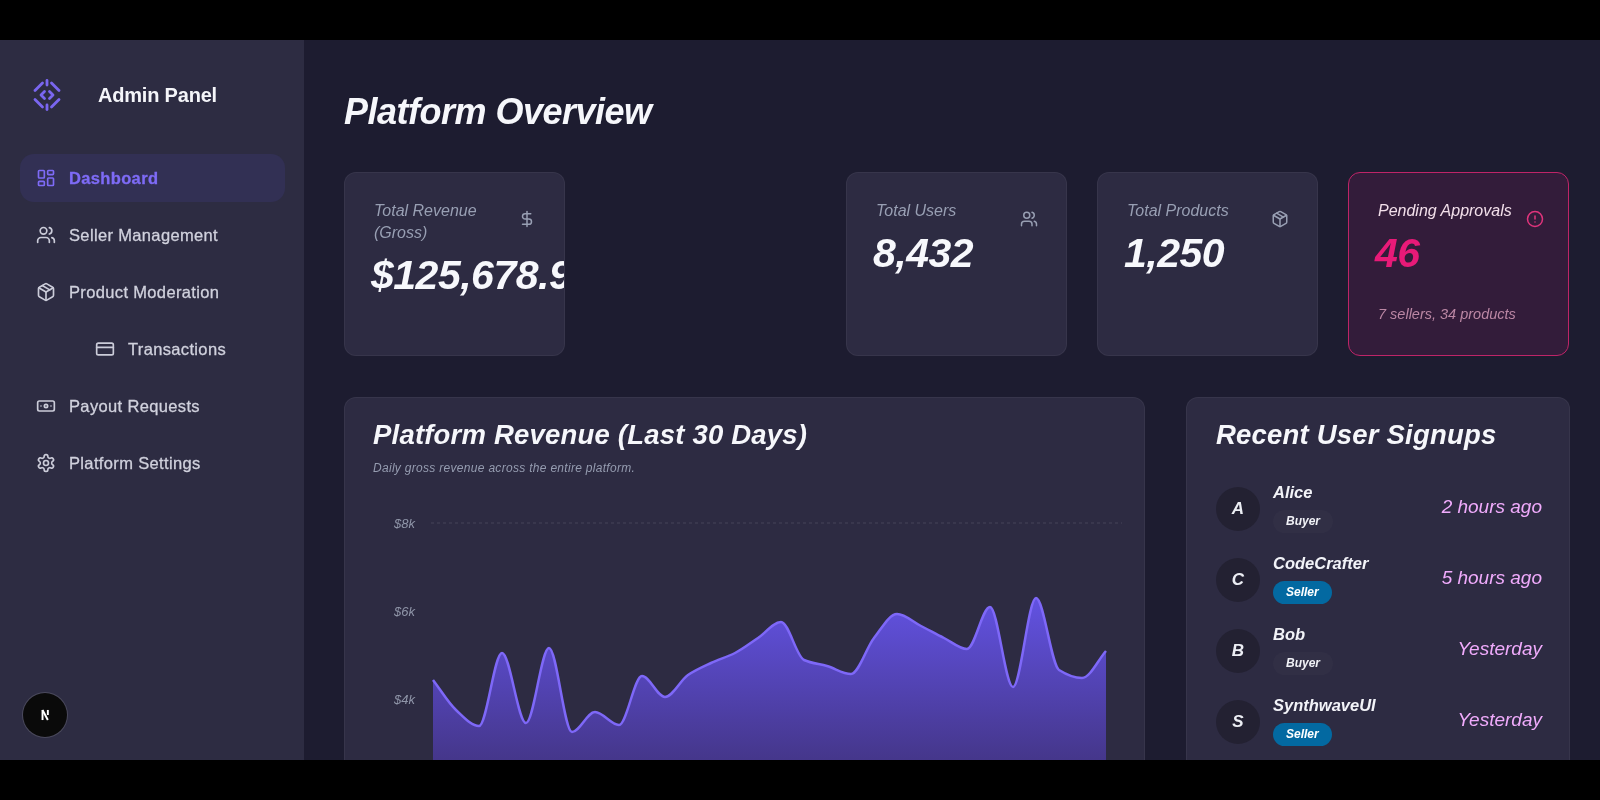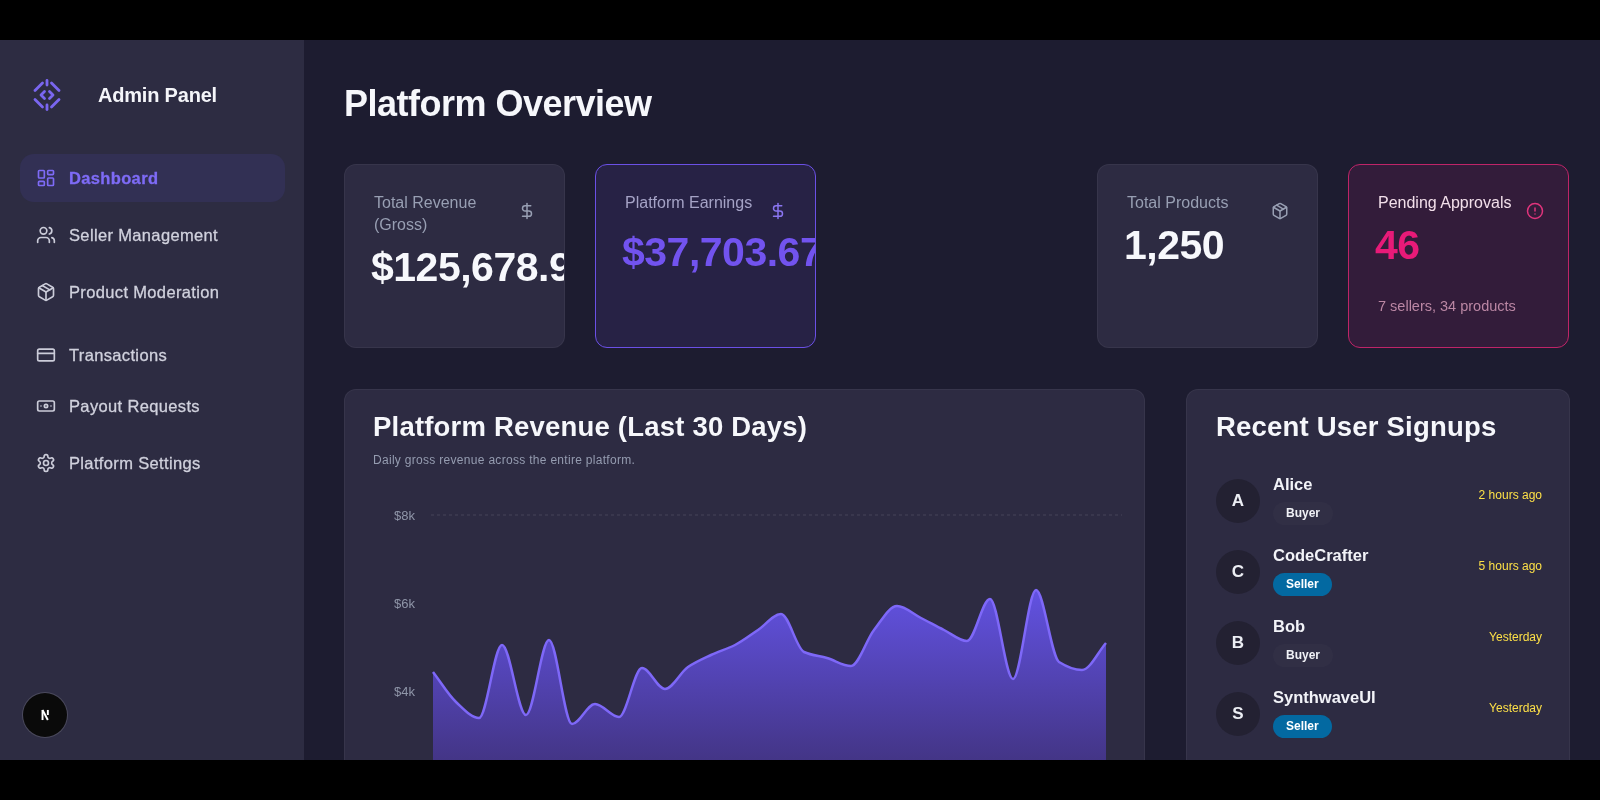--- a/index.html
+++ b/index.html
@@ -12,21 +12,21 @@
 #logo { position:absolute; left:30px; top:38px; display:flex; align-items:center;gap:20px; }
 #logo svg { width:34px; height:34px; }
 #logo span { margin-left:14px; font-size:20px; font-weight:bold; color:#f4f5f9; letter-spacing:-0.2px; }
 .nav { position:absolute; left:20px; width:265px; height:48px; border-radius:14px;
   display:flex; align-items:center; color:#d0d1dd; font-size:16.5px; letter-spacing:0.35px; }
 .nav svg { width:20px; height:20px; margin-left:16px; stroke:#cbccd9; }
 .nav span { margin-left:13px; -webkit-text-stroke:0.3px currentColor; }
 .nav.act { background:#323054; color:#7e6bf6; font-weight:bold; }
 .nav.act svg { stroke:#7e6bf6; }
 
-#main { position:absolute; left:304px; top:4px; width:1296px; height:564px; }
+#main { position:absolute; left:304px; top:12px; width:1296px; height:564px;font-style:italic; }
 h1 { position:absolute; left:40px; top:42px; font-size:36px; font-weight:bold;
   color:#f6f7fb; letter-spacing:-0.5px; line-height:1; }
 .card { position:absolute; background:#2d2b42; border:1px solid rgba(255,255,255,0.05);
   border-radius:12px; overflow:hidden; }
 
 .stat { top:120px; width:221px; height:184px; }
 .stat .ttl { position:absolute; left:29px; top:27px; font-size:16px; color:#989fb3;
   line-height:22px; width:150px; }
 .stat .ico { position:absolute; right:28px; top:37px; }
 .stat .ico svg { width:18px; height:18px; stroke:#989fb3; }
@@ -41,21 +41,21 @@
 #listcard h2 { position:absolute; left:29px; top:21px; font-size:27.5px; letter-spacing:0.2px; }
 .row { position:absolute; left:29px; width:326px; height:48px; }
 .row .av { position:absolute; left:0; top:0; width:44px; height:44px; border-radius:50%;
   background:#232132; color:#eceef4; font-size:17px; display:flex; align-items:center;
   justify-content:center; font-weight:bold; }
 .row .nm { position:absolute; left:57px; top:-4px; font-size:16.5px; font-weight:bold; color:#f2f3f8; }
 .row .bdg { position:absolute; left:57px; top:23px; height:23px; border-radius:12px;
   font-size:12px; font-weight:bold; color:#fff; padding:0 13px; line-height:23px; display:inline-block; }
 .row .bdg.buyer { background:rgba(255,255,255,0.02); color:#f0f1f6; }
 .row .bdg.seller { background:#0369a1; }
-.row .tm { position:absolute; right:0; top:9px; font-size:12px; color:#fde047; }
+.row .tm { position:absolute; right:0; top:9px; font-size:19px; color:#f0abfc; }
 
 #nextn { position:absolute; left:23px; top:653px; width:44px; height:44px; border-radius:50%;
   background:#0a0a0a; box-shadow:0 0 0 1px rgba(255,255,255,0.14); color:#fff;
   display:flex; align-items:center; justify-content:center; }
 </style>
 </head>
 <body>
 <div id="app">
   <aside id="side">
     <div id="logo">
@@ -91,21 +91,21 @@
     </div>
     <div class="nav" style="top:228px;">
       <svg viewBox="0 0 24 24" fill="none" stroke-width="2" stroke-linecap="round" stroke-linejoin="round">
         <path d="M11 21.73a2 2 0 0 0 2 0l7-4A2 2 0 0 0 21 16V8a2 2 0 0 0-1-1.73l-7-4a2 2 0 0 0-2 0l-7 4A2 2 0 0 0 3 8v8a2 2 0 0 0 1 1.73z"></path>
         <path d="M12 22V12"></path>
           <path d="m3.3 7 8.7 5 8.7-5"></path>
           <path d="m7.5 4.27 9 5.15"></path>
       </svg>
         <span>Product Moderation</span>
     </div>
-    <div class="nav" style="top:291px;">
+    <div class="nav" style="top:285px;justify-content:center;">
       <svg viewBox="0 0 24 24" fill="none" stroke-width="2" stroke-linecap="round" stroke-linejoin="round">
         <rect width="20" height="14" x="2" y="5" rx="2"></rect>
           <line x1="2" x2="22" y1="10" y2="10"></line>
       </svg>
         <span>Transactions</span>
     </div>
     <div class="nav" style="top:342px;">
       <svg viewBox="0 0 24 24" fill="none" stroke-width="2" stroke-linecap="round" stroke-linejoin="round">
         <rect width="20" height="12" x="2" y="6" rx="2"></rect>
           <circle cx="12" cy="12" r="2"></circle>
@@ -126,27 +126,29 @@
     <h1>Platform Overview</h1>
 
     <div class="card stat" style="left:40px;">
       <div class="ttl">Total Revenue (Gross)</div>
       <div class="ico"><svg viewBox="0 0 24 24" fill="none" stroke-width="2" stroke-linecap="round" stroke-linejoin="round">
             <line x1="12" x2="12" y1="2" y2="22"></line>
             <path d="M17 5H9.5a3.5 3.5 0 0 0 0 7h5a3.5 3.5 0 0 1 0 7H6"></path>
           </svg></div>
       <div class="val" style="top:82px;">$125,678.90</div>
     </div>
-    <div class="card stat" style="left:291px; background:#272245; border:1px solid #6b50e6;">
-      <div class="ttl" style="color:#a5a3c6; width:180px;">Platform Earnings</div>
-      <div class="ico"><svg style="stroke:#8a75f0;" viewBox="0 0 24 24" fill="none" stroke-width="2" stroke-linecap="round" stroke-linejoin="round">
-            <line x1="12" x2="12" y1="2" y2="22"></line>
-            <path d="M17 5H9.5a3.5 3.5 0 0 0 0 7h5a3.5 3.5 0 0 1 0 7H6"></path>
-          </svg></div>
-      <div class="val" style="color:#7253ef; top:67px;">$37,703.67</div>
+    <div class="card stat" style="left:542px;">
+      <div class="ttl">Total Users</div>
+      <div class="ico"><svg viewBox="0 0 24 24" fill="none" stroke-width="2" stroke-linecap="round" stroke-linejoin="round">
+            <path d="M16 21v-2a4 4 0 0 0-4-4H6a4 4 0 0 0-4 4v2"></path>
+            <circle cx="9" cy="7" r="4"></circle>
+            <path d="M22 21v-2a4 4 0 0 0-3-3.87"></path>
+            <path d="M16 3.13a4 4 0 0 1 0 7.75"></path>
+          </svg></div>
+      <div class="val">8,432</div>
     </div>
     <div class="card stat" style="left:793px;padding-left:28px;">
       <div class="ttl">Total Products</div>
       <div class="ico"><svg viewBox="0 0 24 24" fill="none" stroke-width="2" stroke-linecap="round" stroke-linejoin="round">
             <path d="M11 21.73a2 2 0 0 0 2 0l7-4A2 2 0 0 0 21 16V8a2 2 0 0 0-1-1.73l-7-4a2 2 0 0 0-2 0l-7 4A2 2 0 0 0 3 8v8a2 2 0 0 0 1 1.73z"></path>
             <path d="M12 22V12"></path>
             <path d="m3.3 7 8.7 5 8.7-5"></path>
             <path d="m7.5 4.27 9 5.15"></path>
           </svg></div>
       <div class="val">1,250</div>

